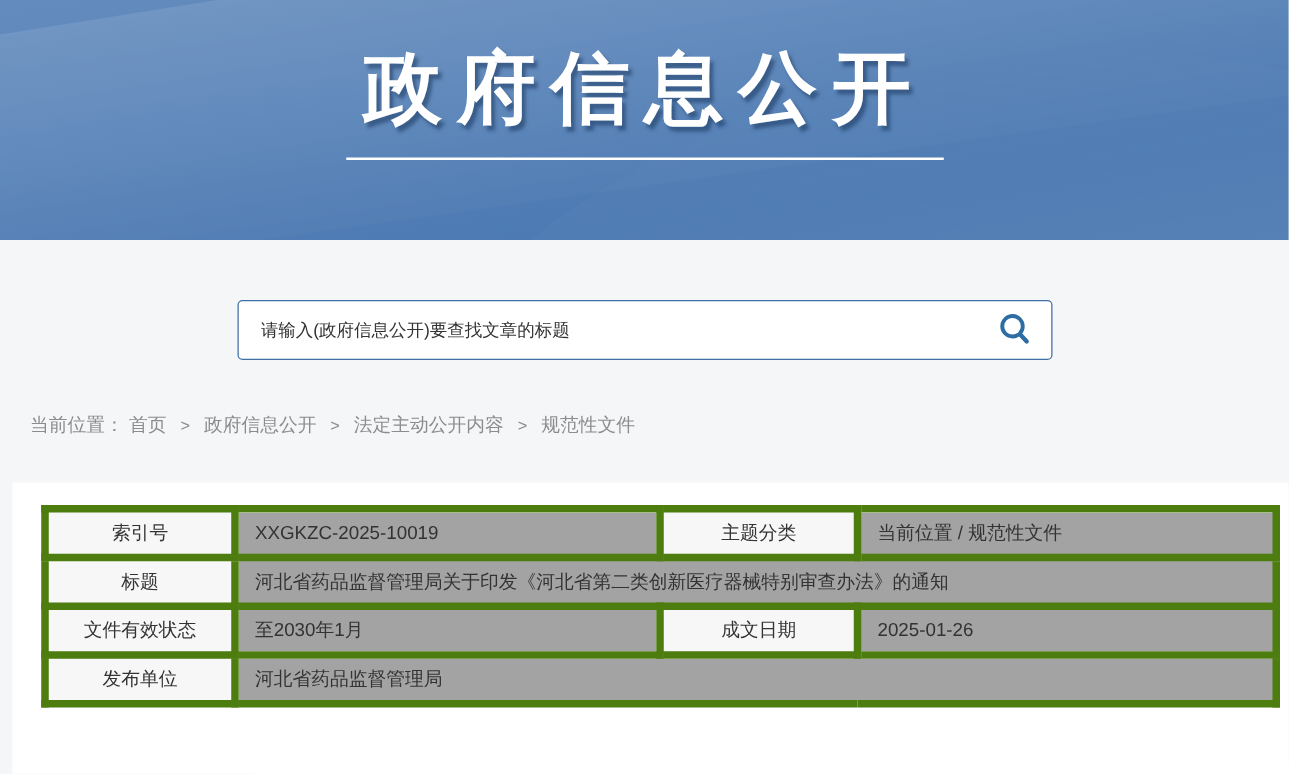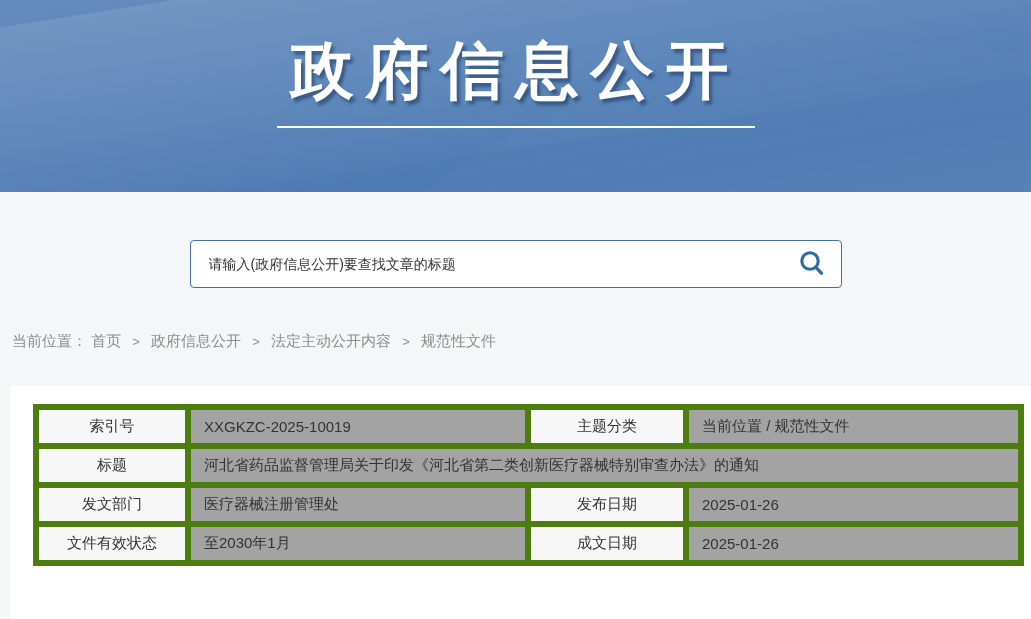--- a/index.html
+++ b/index.html
@@ -82,21 +82,21 @@
     transform:translateY(-50%);
     width:38px; height:38px;
     border:none; background:transparent;
     cursor:pointer;
     display:flex; align-items:center; justify-content:center;
   }
 
   
   .breadcrumb {
     margin-top:44px;
-    padding-left:12px;
+    padding-left:24px;
     font-size:15px;
     color:#8c8c8c;
     height:18px;
     line-height:18px;
   }
   .breadcrumb span { color:#8c8c8c; }
   .crumb-sep { margin:0 7px; font-size:13px; }
   .crumb-link { cursor:pointer; }
 
   
@@ -184,26 +184,24 @@
       <td class="lbl">索引号</td>
       <td class="val">XXGKZC-2025-10019</td>
       <td class="lbl">主题分类</td>
       <td class="val">当前位置 / 规范性文件</td>
     </tr>
     <tr>
       <td class="lbl">标题</td>
       <td class="val" colspan="3">河北省药品监督管理局关于印发《河北省第二类创新医疗器械特别审查办法》的通知</td>
     </tr>
     <tr>
-      <td class="lbl">发文部门</td>
-      <td class="val">医疗器械注册管理处</td>
-      <td class="lbl">发布日期</td>
-      <td class="val">2025-01-26</td>
-    </tr>
-    <tr>
       <td class="lbl">文件有效状态</td>
       <td class="val">至2030年1月</td>
       <td class="lbl">成文日期</td>
       <td class="val">2025-01-26</td>
     </tr>
+    <tr>
+      <td class="lbl">发布单位</td>
+      <td class="val" colspan="3">河北省药品监督管理局</td>
+    </tr>
   </tbody>
     </table>
 </main>
 
 </body></html>

